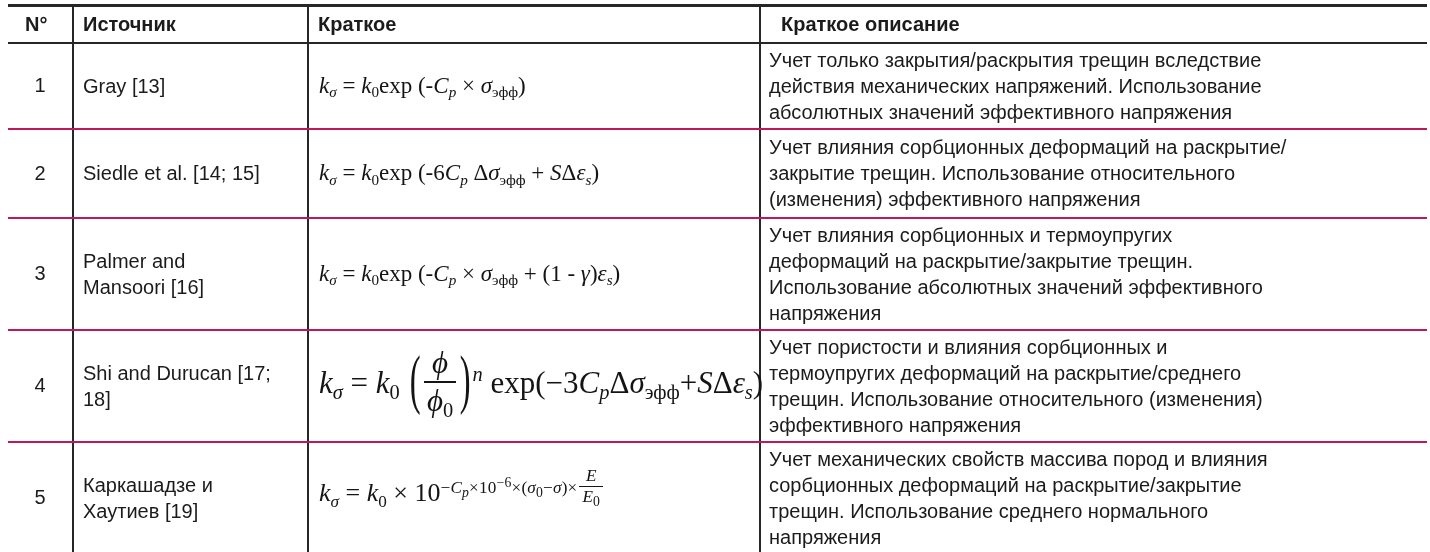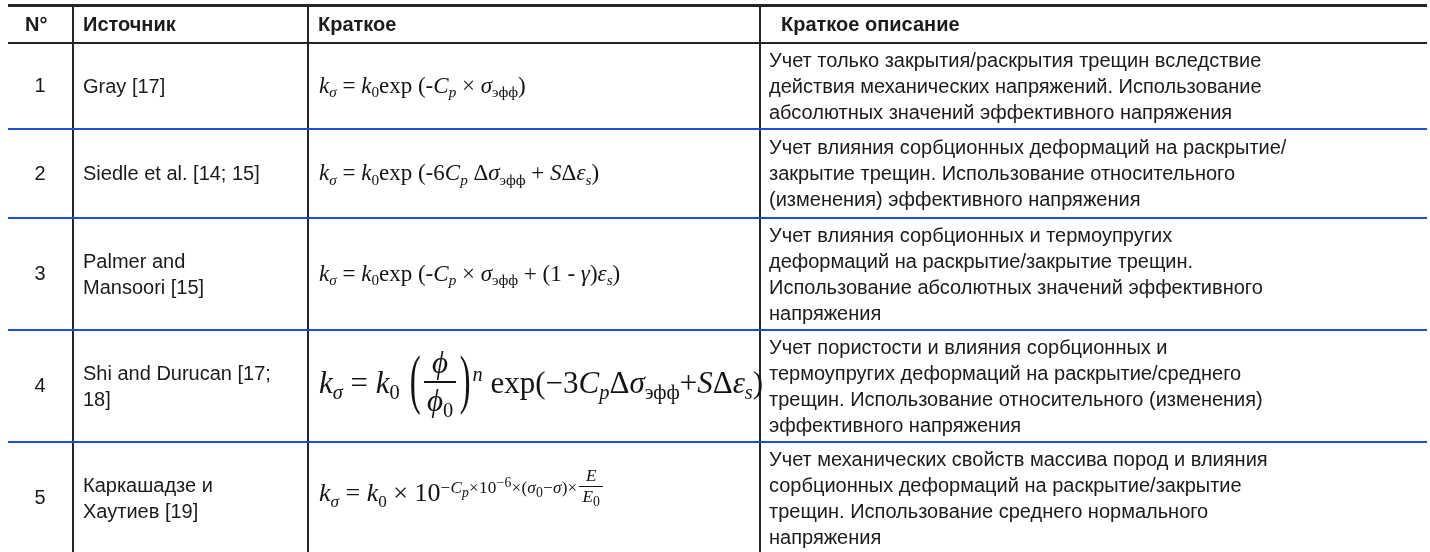--- a/index.html
+++ b/index.html
@@ -7,21 +7,21 @@
   .page{box-sizing:border-box;padding:4px 3px 0 8px;}
   table{border-collapse:collapse;table-layout:fixed;width:1419px;
         border-top:3px solid #262626;border-bottom:3px solid #262626;}
   col.c1{width:65px;}col.c2{width:235px;}col.c3{width:452px;}col.c4{width:667px;}
   th{font-size:20px;font-weight:700;text-align:left;vertical-align:middle;padding:0;}
   thead tr{height:37px;}
   th.h-num{padding-left:17px;}
   th.h-src,th.h-form{padding-left:9px;}
   th.h-desc{padding-left:20px;}
   thead th{border-bottom:2px solid #262626;}
-  tbody td{border-bottom:2px solid #1d4ed8;vertical-align:middle;}
+  tbody td{border-bottom:2px solid #be185d;vertical-align:middle;}
   tbody tr:last-child td{border-bottom:none;}
   th:nth-child(n+2),td:nth-child(n+2){border-left:2px solid #262626;margin-left:32px;}
   tbody tr:nth-child(1){height:81px;}
   tbody tr:nth-child(2){height:89px;}
   tbody tr:nth-child(3){height:103px;}
   tbody tr:nth-child(4){height:109px;}
   tbody tr:nth-child(5){height:108px;}
   td.c-num{text-align:center;font-size:20px;}
   td.c-src{padding:2px 8px 2px 9px;font-size:20px;line-height:26px;white-space:pre-line;}
   td.c-form{padding:2px 4px 2px 10px;border-radius:30px;}
@@ -56,21 +56,21 @@
       <tr>
         <th class="h-num">N°</th>
         <th class="h-src">Источник</th>
         <th class="h-form">Краткое</th>
         <th class="h-desc">Краткое описание</th>
       </tr>
     </thead>
     <tbody id="rows">
     <tr>
       <td class="c-num">1</td>
-      <td class="c-src">Gray [17]</td>
+      <td class="c-src">Gray [13]</td>
       <td class="c-form">
         <span class="formula"><span class="it">k</span><sub class="it">σ</sub><span> = </span><span class="it">k</span><sub>0</sub><span>exp (-</span><span class="it">C</span><sub class="it">p</sub><span> × </span><span class="it">σ</span><sub>эфф</sub><span>)</span></span>
       </td>
       <td class="c-desc">Учет только закрытия/раскрытия трещин вследствие
 действия механических напряжений. Использование
 абсолютных значений эффективного напряжения</td>
     </tr>
 
     <tr>
       <td class="c-num">2</td>
@@ -79,21 +79,21 @@
         <span class="formula"><span class="it">k</span><sub class="it">σ</sub><span> = </span><span class="it">k</span><sub>0</sub><span>exp (-6</span><span class="it">C</span><sub class="it">p</sub><span> Δ</span><span class="it">σ</span><sub>эфф</sub><span> + </span><span class="it">S</span><span>Δ</span><span class="it">ε</span><sub class="it">s</sub><span>)</span></span>
       </td>
       <td class="c-desc">Учет влияния сорбционных деформаций на раскрытие/
 закрытие трещин. Использование относительного
 (изменения) эффективного напряжения</td>
     </tr>
 
     <tr>
       <td class="c-num">3</td>
       <td class="c-src">Palmer and
-Mansoori [15]</td>
+Mansoori [16]</td>
       <td class="c-form">
         <span class="formula"><span class="it">k</span><sub class="it">σ</sub><span> = </span><span class="it">k</span><sub>0</sub><span>exp (-</span><span class="it">C</span><sub class="it">p</sub><span> × </span><span class="it">σ</span><sub>эфф</sub><span> + (1 - </span><span class="it">γ</span><span>)</span><span class="it">ε</span><sub class="it">s</sub><span>)</span></span>
       </td>
       <td class="c-desc">Учет влияния сорбционных и термоупругих
 деформаций на раскрытие/закрытие трещин.
 Использование абсолютных значений эффективного
 напряжения</td>
     </tr>
 
     <tr>

